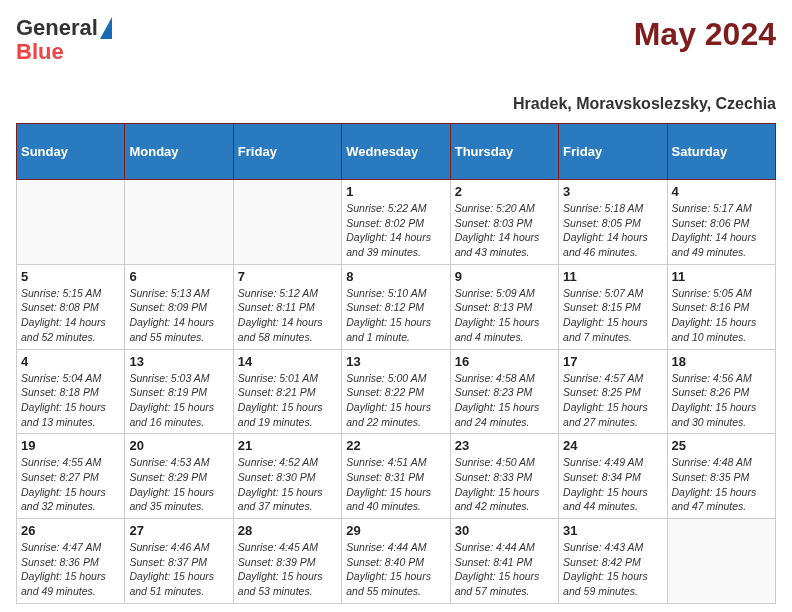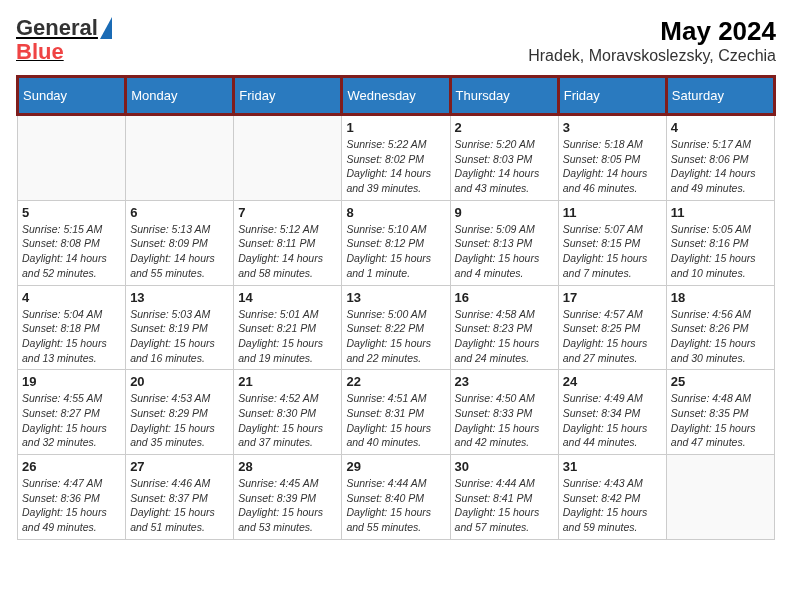--- a/index.html
+++ b/index.html
@@ -12,61 +12,61 @@
     }
     .header {
       display: flex;
       justify-content: space-between;
       align-items: flex-start;
       margin-bottom: 10px;
     }
     .logo {
       display: flex;
       align-items: center;
-      text-decoration: underline;
     }
     .logo-text {
       font-size: 22px;
       font-weight: bold;
       line-height: 1.1;
     }
     .logo-general { color: #333; }
     .logo-blue { color: #ef4444; }
     .logo-triangle {
       width: 0;
       height: 0;
       border-left: 12px solid transparent;
       border-bottom: 22px solid #1a6bb5;
       margin-left: 2px;
       display: inline-block;
     }
     .title-block { text-align: right; }
     .title-block h1 {
-      font-size: 26px;
-      font-weight: bold;
-      color: #000000;
+      font-size: 32px;
+      font-weight: bold;
+      color: #7f1d1d;
     }
     .title-block h2 {
       font-size: 16px;
-      font-weight: normal;
+      font-weight: bold;
       color: #333;
+      margin-top: 42px;
     }
     .calendar {
       width: 100%;
       border-collapse: collapse;
       font-size: 11px;
     }
     .calendar thead th {
       background-color: #2a7abf;
       color: #fff;
-      padding: 10px 4px;
+      padding: 20px 4px;
       text-align: left;
       font-size: 13px;
-      font-weight: normal;
-      border: 3px solid #7f1d1d;
+      font-weight: bold;
+      border: 1px solid #7f1d1d;
     }
     .calendar tbody td {
       border: 1px solid #ccc;
       vertical-align: top;
       padding: 4px;
       width: calc(100% / 7);
       min-height: 80px;
     }
     .day-num {
       font-size: 13px;

